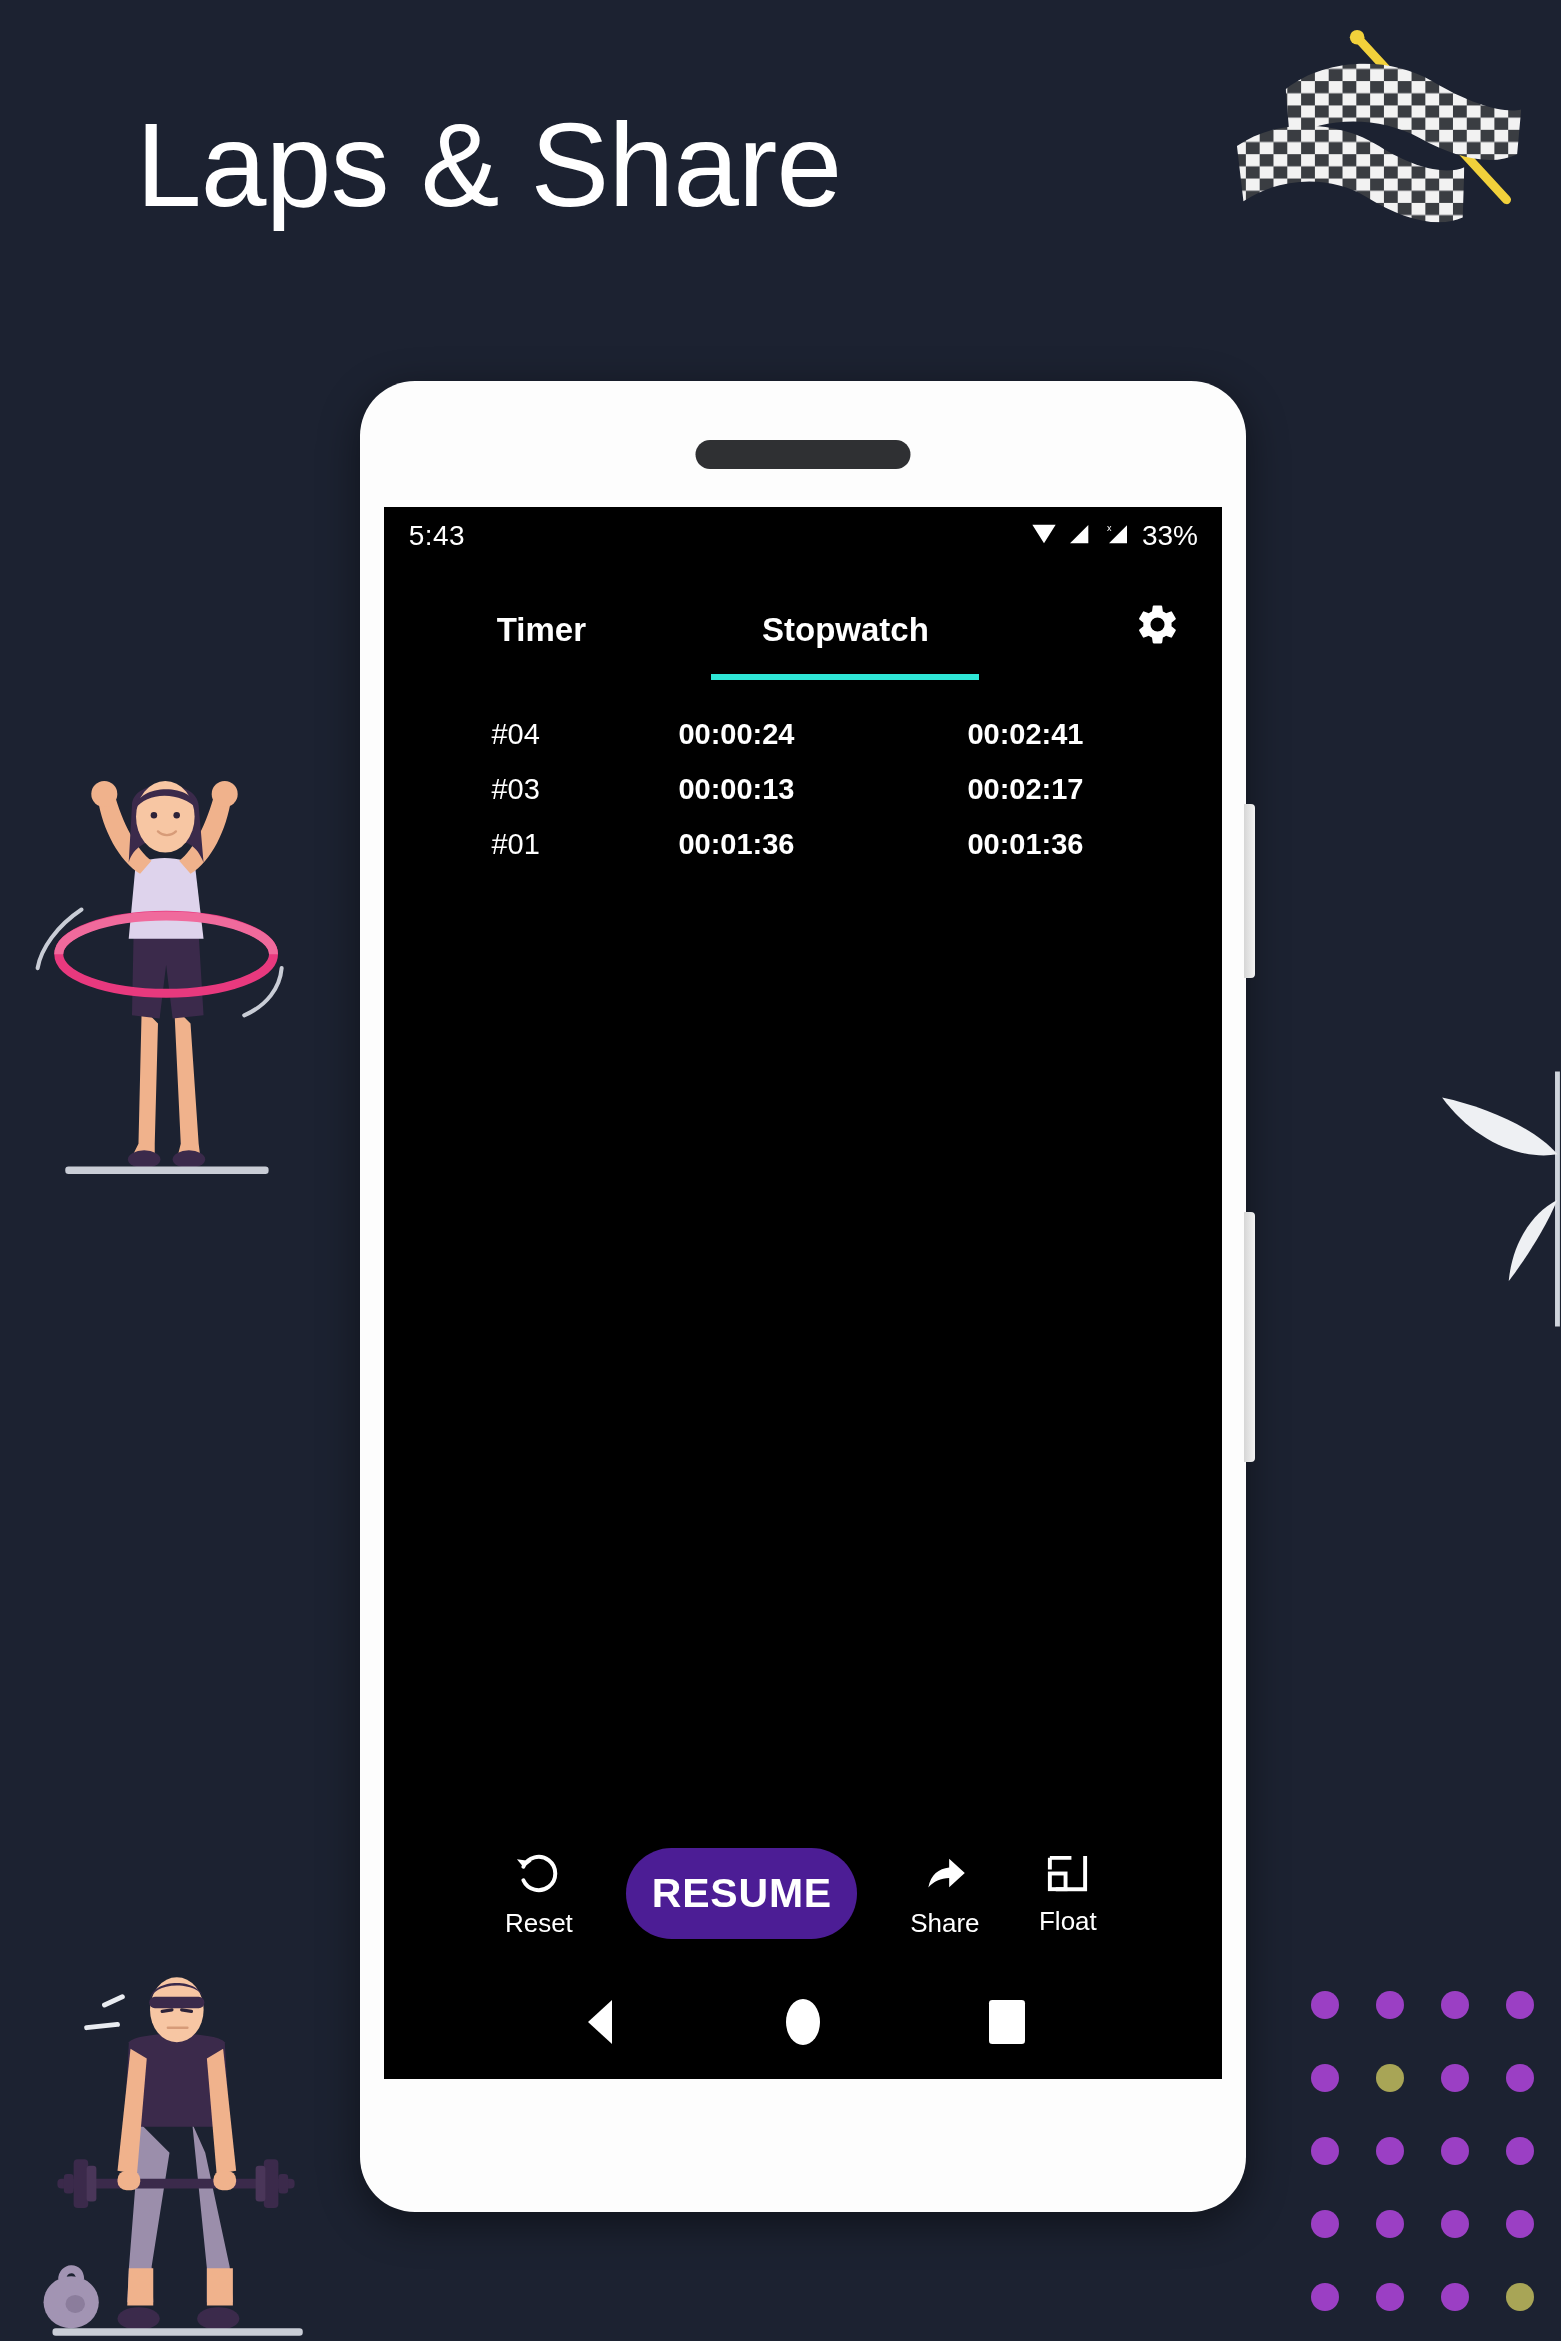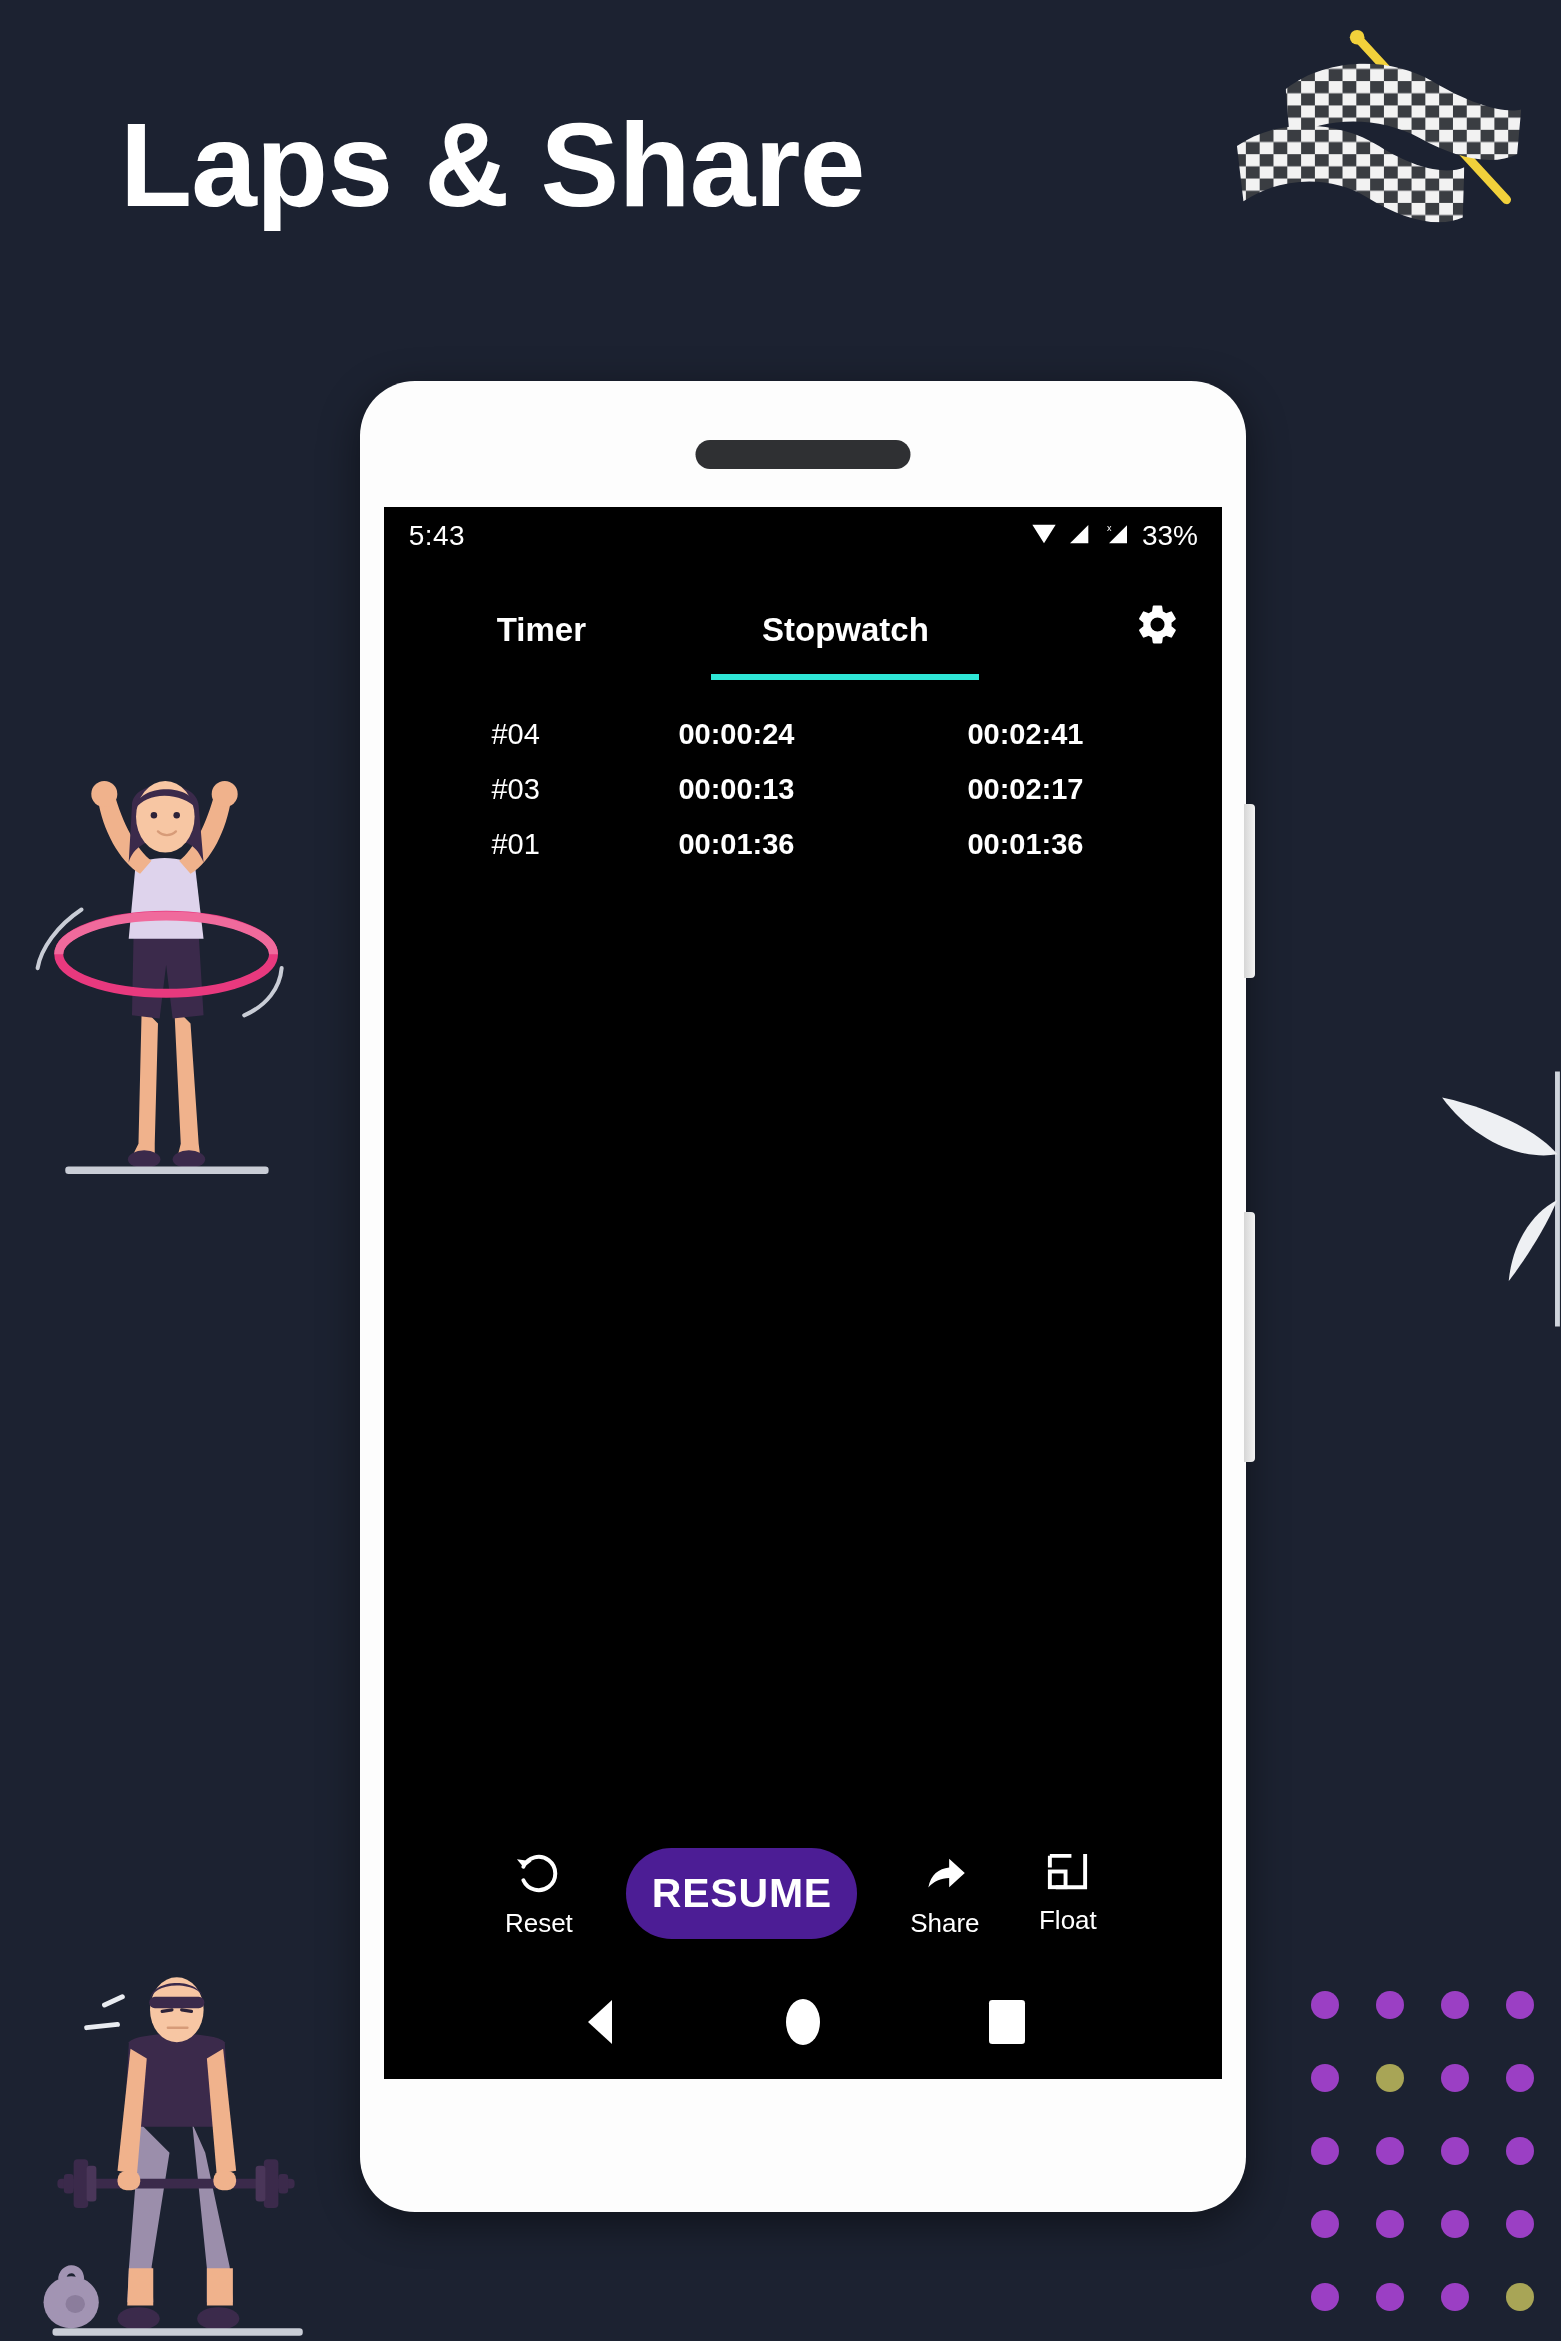--- a/index.html
+++ b/index.html
@@ -7,23 +7,23 @@
   body{
     background:#1c2231;
     font-family:"Liberation Sans", sans-serif;
     overflow:hidden;
     position:relative;
   }
 
   
   #headline{
     position:absolute;
-    left:120px; top:106px;
+    left:136px; top:106px;
     font-size:118px;
-    font-weight:700;
+    font-weight:400;
     color:#ffffff;
     letter-spacing:-0.8px;
     line-height:1;
     white-space:nowrap;
   }
 
   
   #flag-wrap{
     position:absolute;
     left:1204px; top:8.1px;
@@ -156,20 +156,21 @@
   .lap-num{ width:187px; font-size:29px; font-weight:400; }
   .lap-split{ width:289px; font-size:29px; font-weight:700; }
   .lap-total{ flex:1; font-size:29px; font-weight:700; text-align:left; }
 
   
   #controls{
     position:absolute;
     left:0; right:0;
     bottom:140px;
     display:flex;
+    align-items:center;
     justify-content:center;
     gap:16px;
   }
   .ctrl{
     display:flex;
     flex-direction:column;
     align-items:center;
     color:#ffffff;
     width:107px;
   }

